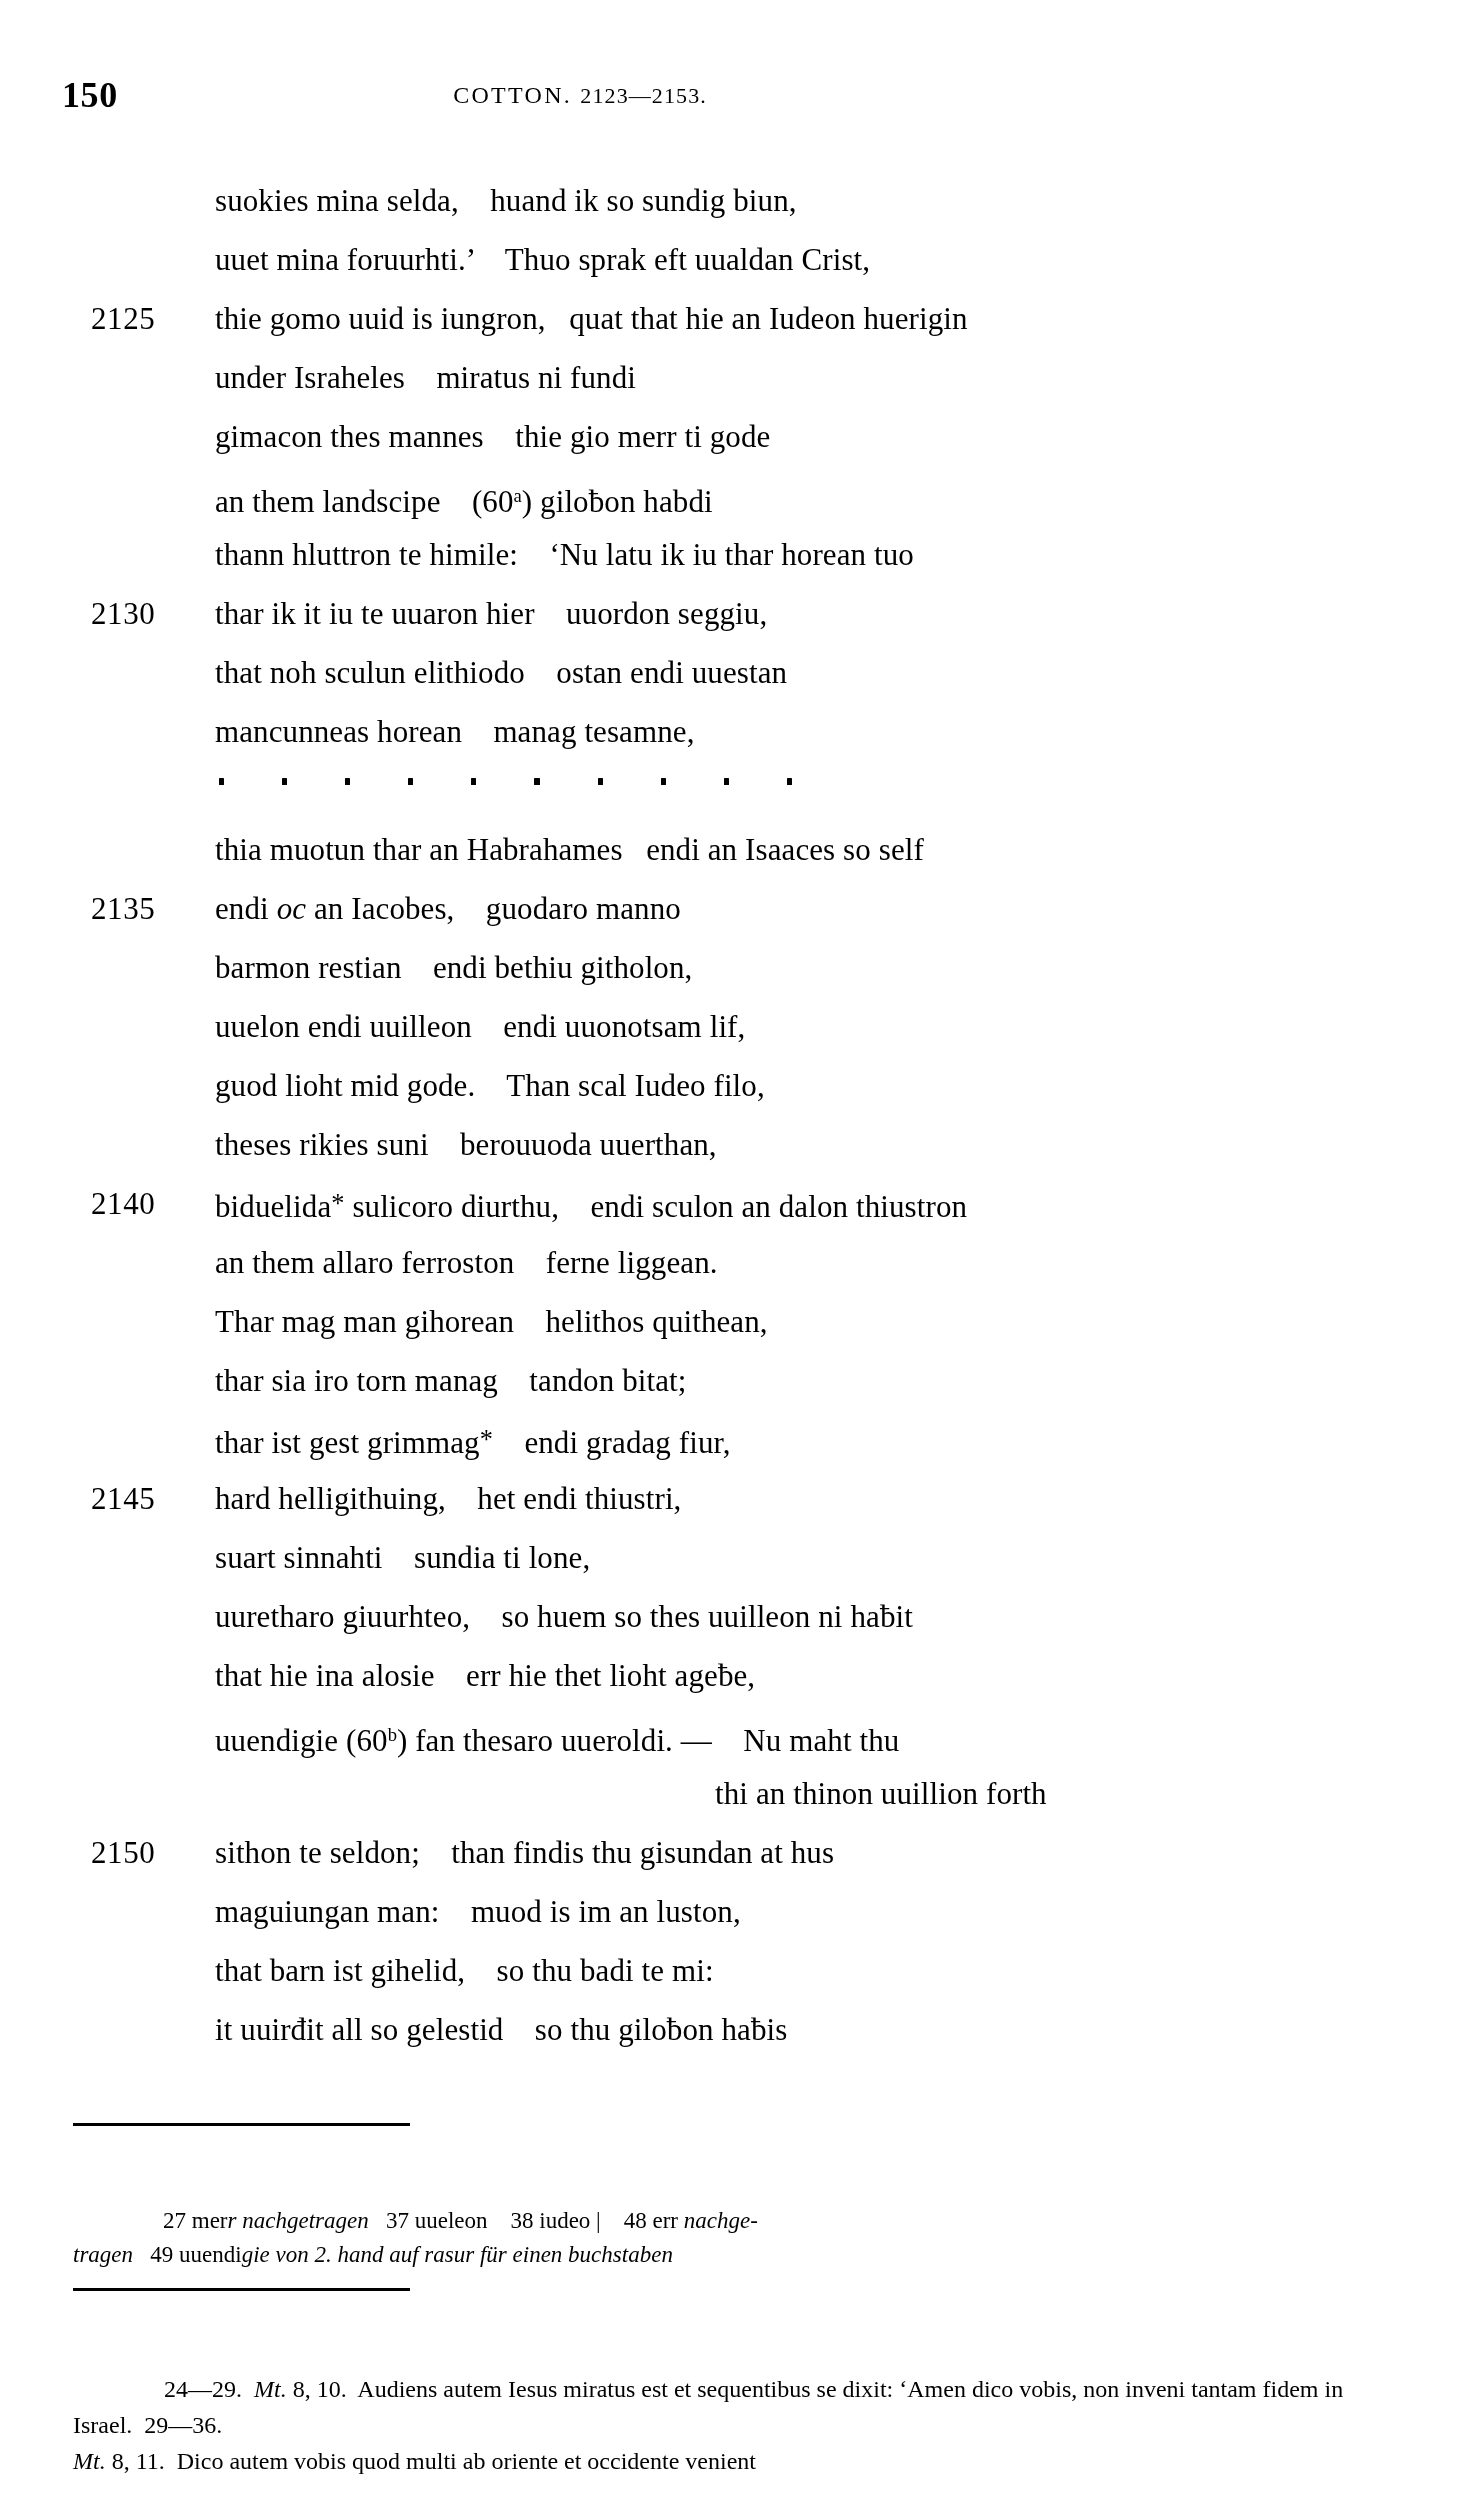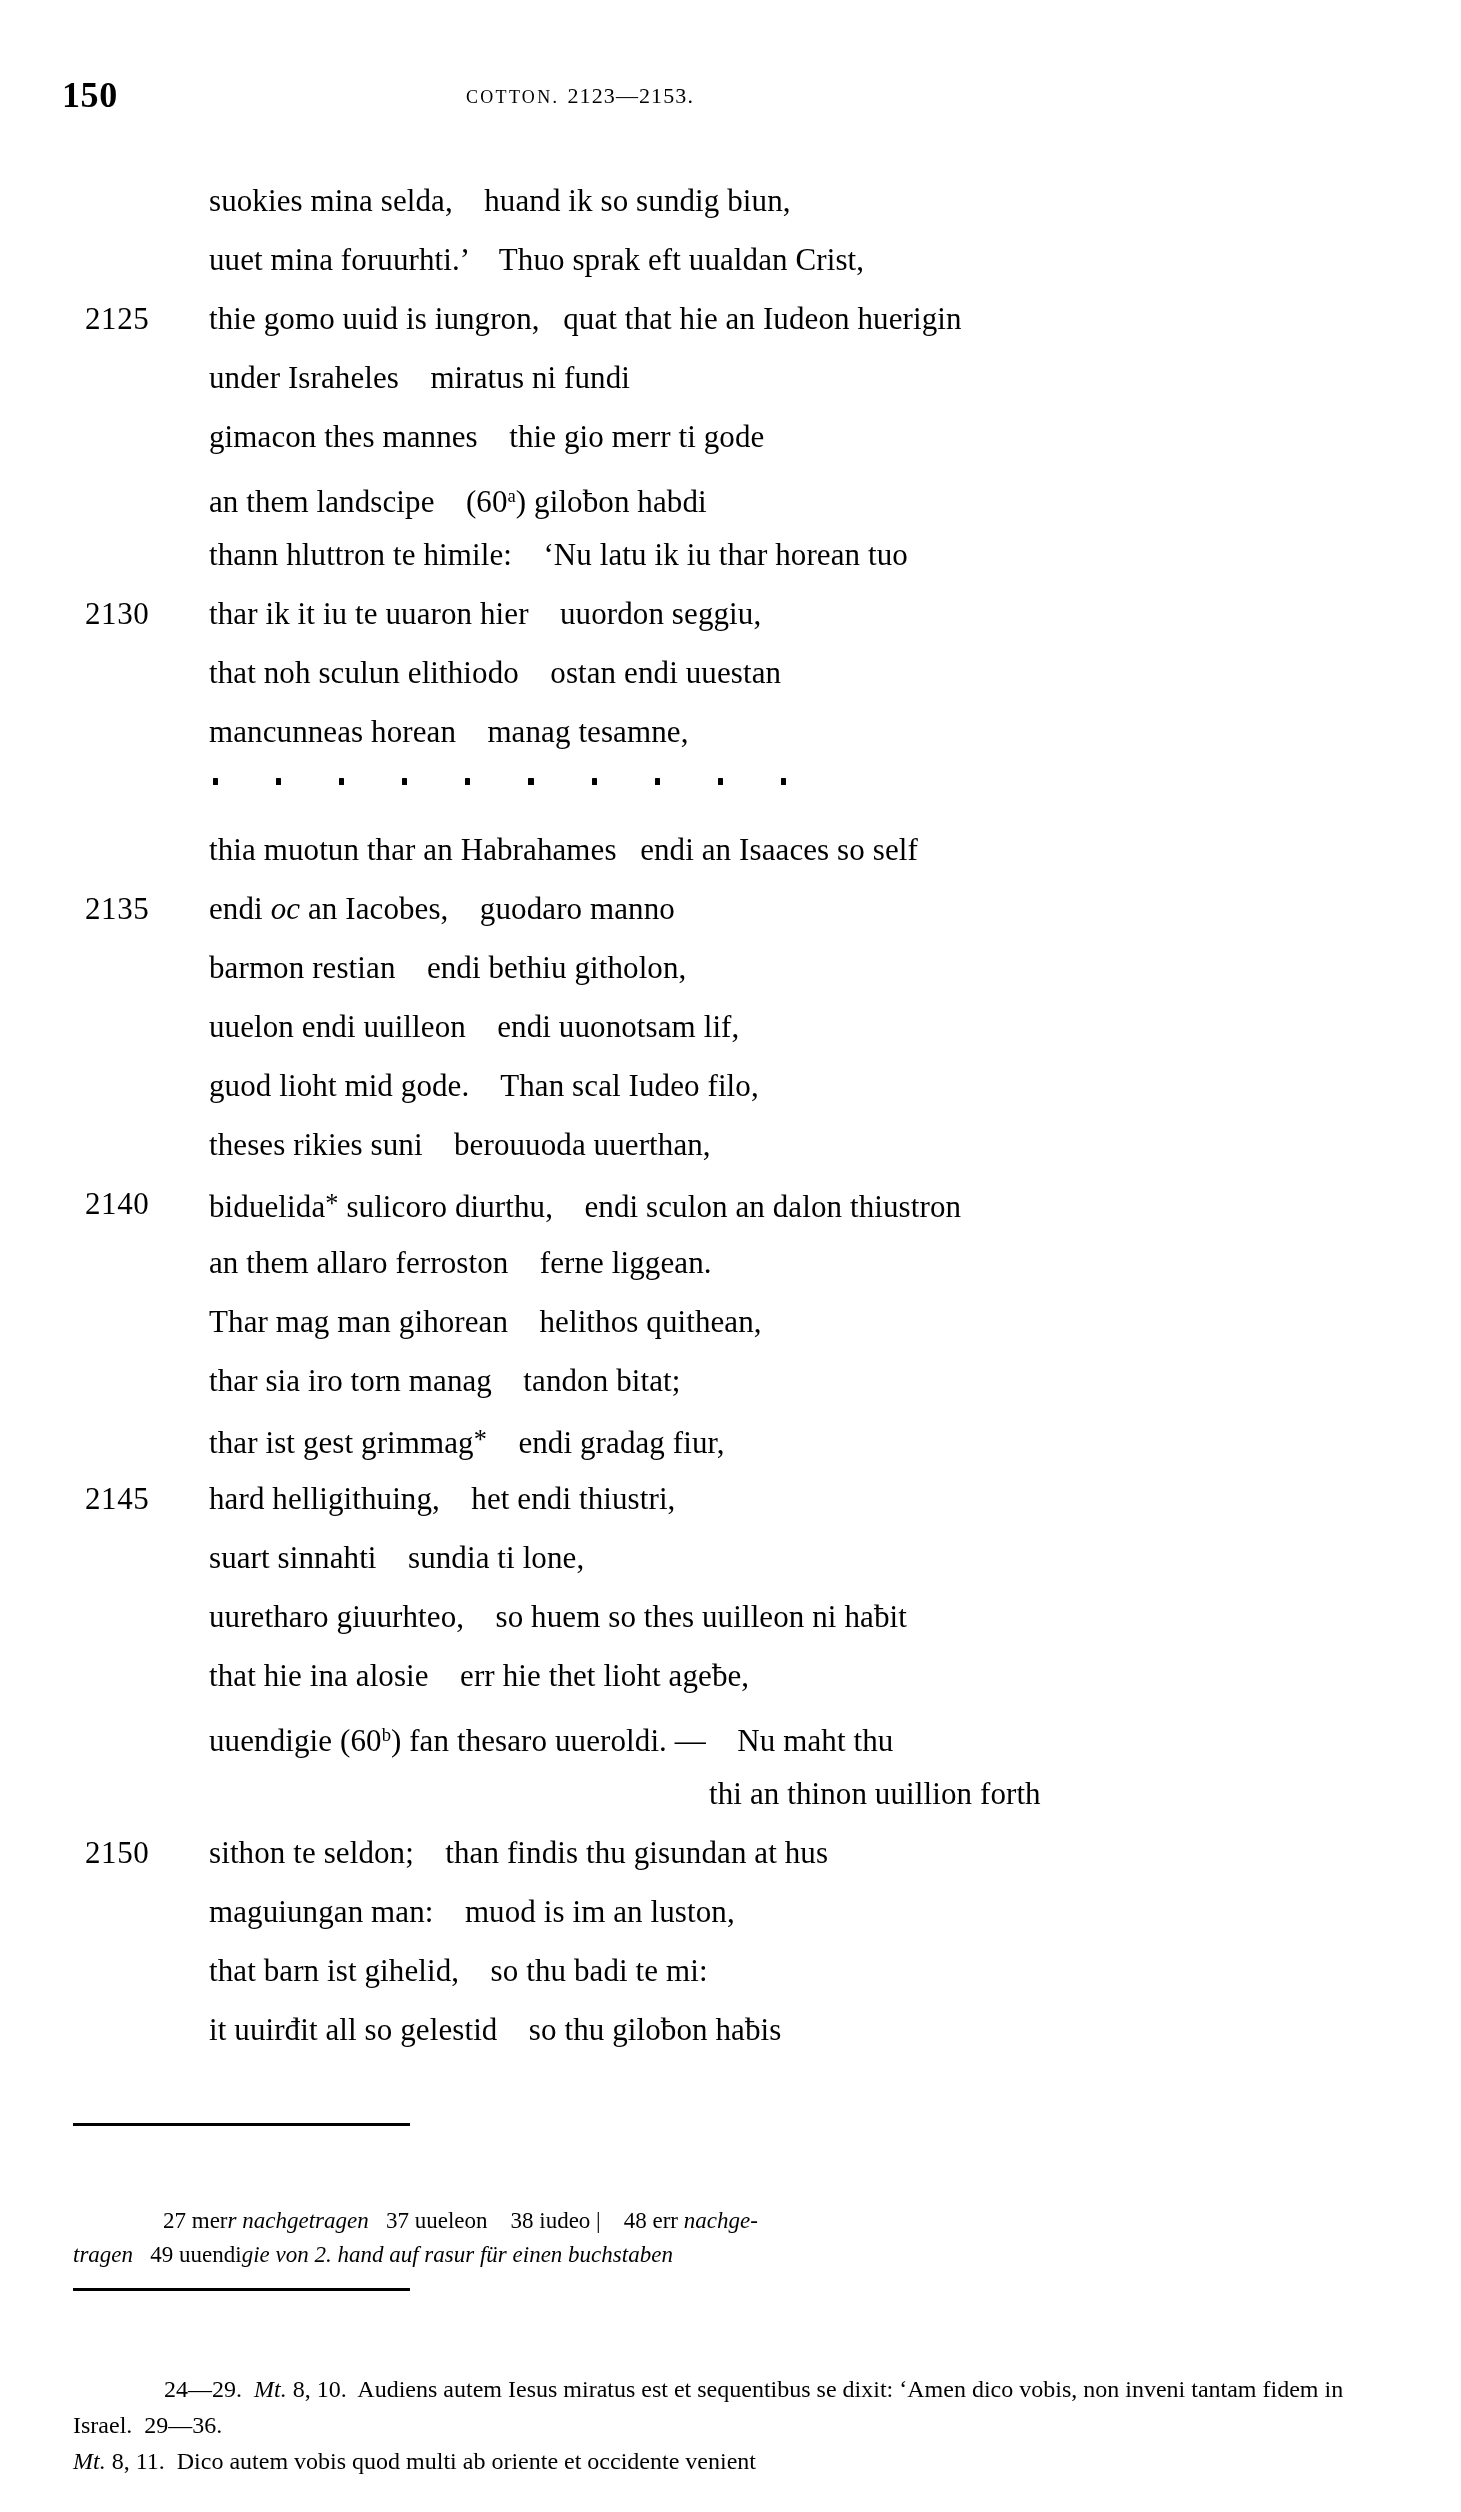--- a/index.html
+++ b/index.html
@@ -42,34 +42,34 @@
     position: absolute;
     left: 0;
     top: 5.7px;
     width: 1462px;
     text-align: center;
     font-size: 26px;
     letter-spacing: 1.7px;
     transform: translateX(-151px);
   }
   .runhead-title .smallcapsword {
-    font-size: 18px;
+    font-size: 24px;
     letter-spacing: 2.3px;
   }
   .runhead-title .rangenums {
     font-size: 22px;
     letter-spacing: 1.1px;
     text-align: center;
   }
 
   
   .verse-block {
     position: absolute;
     top: 171px;
-    left: 12px;
+    left: 18px;
     width: 1243px;
   }
   .vline {
     position: relative;
     height: 59px;
     line-height: 59px;
     white-space: pre;
     font-size: 31px;
     letter-spacing: 0.1px;
   }

